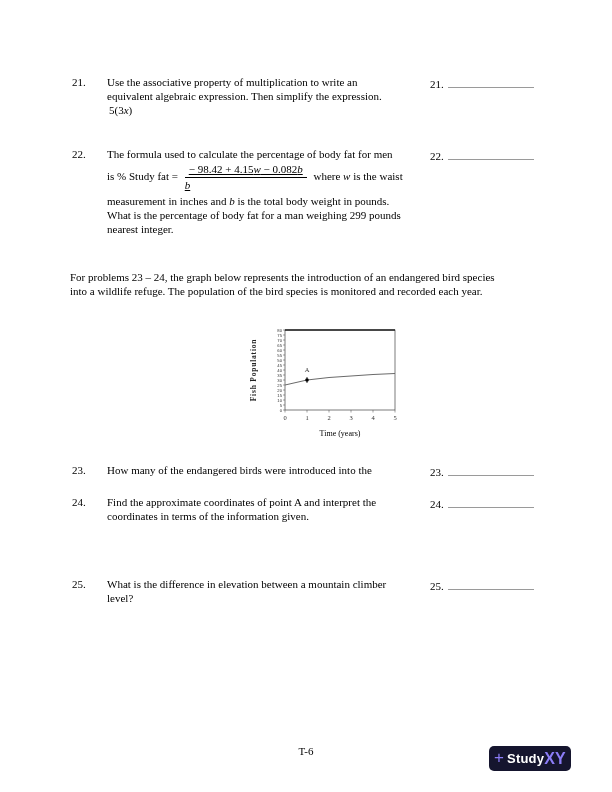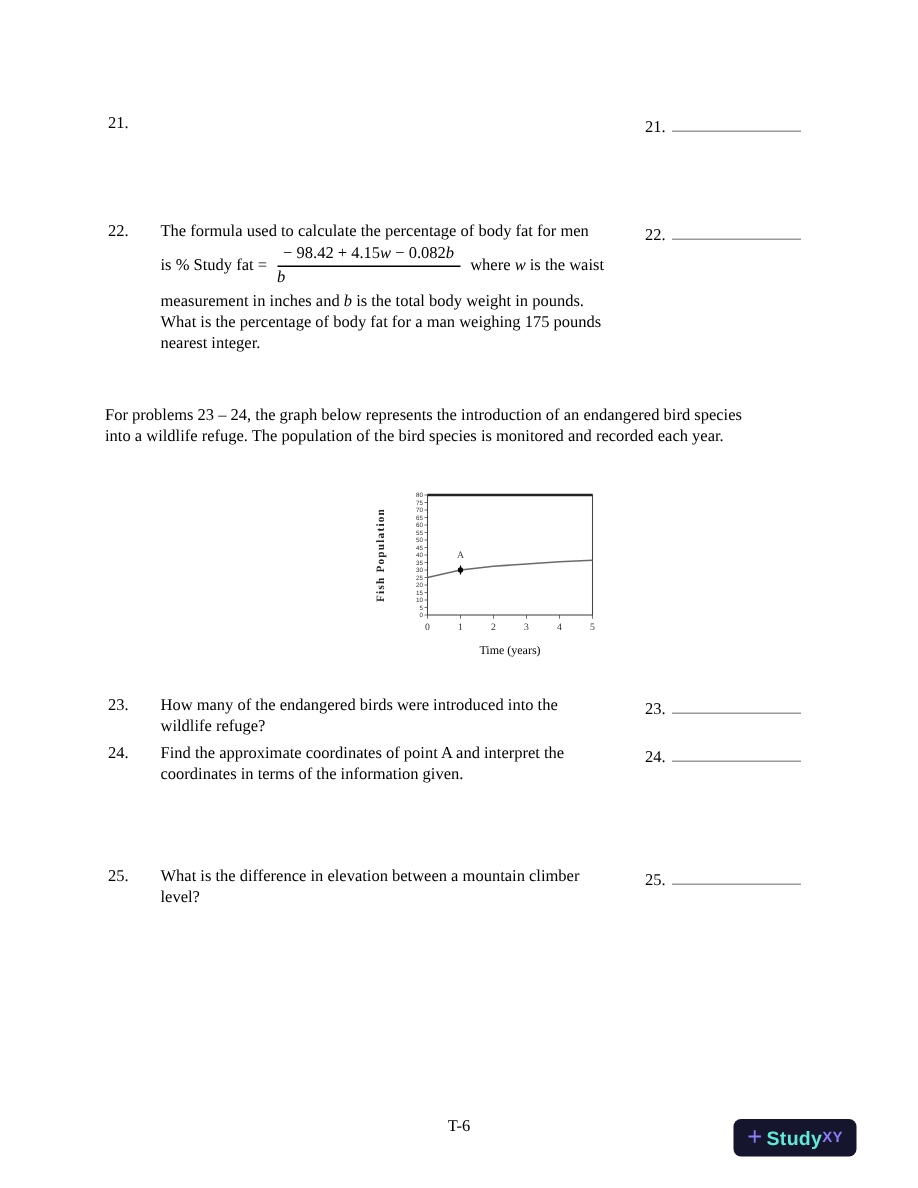--- a/index.html
+++ b/index.html
@@ -9,55 +9,60 @@
     overflow:hidden;
   }
   .problem{position:absolute;left:72px;width:505px;}
   .pnum{position:absolute;left:0;top:0;}
   .ptext{margin-left:35px;width:322px;}
   .ans{position:absolute;left:358px;top:0;white-space:nowrap;}
   .blank{display:inline-block;width:86px;height:12px;border-bottom:1px solid #9a9a9a;margin-left:4px;vertical-align:baseline;}
   .intro{position:absolute;left:70px;top:270px;width:478px;}
   var{font-style:italic;font-family:"Liberation Serif",serif;}
   .formula-line{margin:2px 0 2px 0;white-space:nowrap;}
-  .frac{display:inline-block;vertical-align:middle;margin:0 4px;line-height:13px;}
+  .frac{display:inline-block;vertical-align:middle;margin:0 4px;line-height:13px;text-decoration:underline;}
   .frac-top{display:block;border-bottom:1px solid #000;padding:0 4px 1px 4px;}
   .frac-bot{display:block;padding-top:1px;}
   .graph-wrap{position:absolute;left:245px;top:318px;width:175px;height:132px;}
   .footer-num{position:absolute;left:0;right:0;top:744px;text-align:center;}
   .logo{
     position:absolute;left:489px;top:746px;width:82px;height:25px;border-radius:5px;
     display:flex;align-items:center;justify-content:center;
     font-family:"Liberation Sans",sans-serif;
   }
   .logo .plus{font-size:17px;font-weight:400;line-height:17px;margin-right:3px;margin-top:-2px;}
   .logo .brand-a{font-weight:bold;font-size:13px;letter-spacing:0.2px;}
-  .logo .brand-b{font-weight:bold;font-size:10px;letter-spacing:0.2px;}
+  .logo .brand-b{font-weight:bold;font-size:16px;letter-spacing:0.2px;}
 </style>
 </head>
 <body>
 
 <div class="page">
 
   <div class="problem" style="top:75px;">
     <span class="pnum">21.</span>
+    <div class="ptext">
+      <div>Use the associative property of multiplication to write an</div>
+      <div>equivalent algebraic expression. Then simplify the expression.</div>
+      <div style="margin-left:2px;"><span>5(3</span><var>x</var><span>)</span></div>
+    </div>
     <div class="ans">
       <span>21.</span><span class="blank"></span>
     </div>
   </div>
 
   <div class="problem" style="top:147px;">
     <span class="pnum">22.</span>
     <div class="ptext">
       <div>The formula used to calculate the percentage of body fat for men</div>
       <div class="formula-line">
         <span>is % Study fat = </span><span class="frac"><span class="frac-top"><span>− 98.42 + 4.15</span><var>w</var><span> − 0.082</span><var>b</var></span><span class="frac-bot"><var>b</var></span></span><span> where </span><var>w</var><span> is the waist</span>
       </div>
       <div><span>measurement in inches and </span><var>b</var><span> is the total body weight in pounds.</span></div>
-      <div>What is the percentage of body fat for a man weighing 175 pounds</div>
+      <div>What is the percentage of body fat for a man weighing 299 pounds</div>
       <div>nearest integer.</div>
     </div>
     <div class="ans">
       <span>22.</span><span class="blank"></span>
     </div>
   </div>
 
   <div class="intro">
     <div>For problems 23 – 24, the graph below represents the introduction of an endangered bird  species</div>
     <div>into a wildlife refuge. The population of the bird species is monitored and  recorded each year.</div>
@@ -119,21 +124,20 @@
         <text x="62" y="54" font-size="6.5" text-anchor="middle" fill="#333" font-family="Liberation Serif, serif">A</text>
         <text x="95" y="118" font-size="8" text-anchor="middle" fill="#000" font-family="Liberation Serif, serif">Time (years)</text>
         <text transform="rotate(-90 9 52)" x="9" y="54" font-size="7.5" font-weight="bold" letter-spacing="0.8" text-anchor="middle" fill="#222" font-family="Liberation Serif, serif">Fish Population</text>
       </svg>
   </div>
 
   <div class="problem" style="top:463px;">
     <span class="pnum">23.</span>
     <div class="ptext">
       <div>How many of the endangered birds were introduced into the</div>
-      <div>wildlife refuge?</div>
     </div>
     <div class="ans">
       <span>23.</span><span class="blank"></span>
     </div>
   </div>
 
   <div class="problem" style="top:495px;">
     <span class="pnum">24.</span>
     <div class="ptext">
       <div>Find the approximate coordinates of point A and interpret the</div>
@@ -152,17 +156,17 @@
     </div>
     <div class="ans">
       <span>25.</span><span class="blank"></span>
     </div>
   </div>
 
   <div class="footer-num">T-6</div>
 
   <div class="logo" id="brand-logo" style="background: rgb(21, 21, 46);">
     <span class="plus" id="brand-plus" style="color: rgb(139, 124, 246);">+</span>
-      <span class="brand-a" id="brand-a" style="color: #5eead4;">Study</span>
+      <span class="brand-a" id="brand-a" style="color: #ffffff;">Study</span>
       <span class="brand-b" id="brand-b" style="color: rgb(139, 124, 246);">XY</span>
   </div>
 
 </div>
 
 </body></html>

